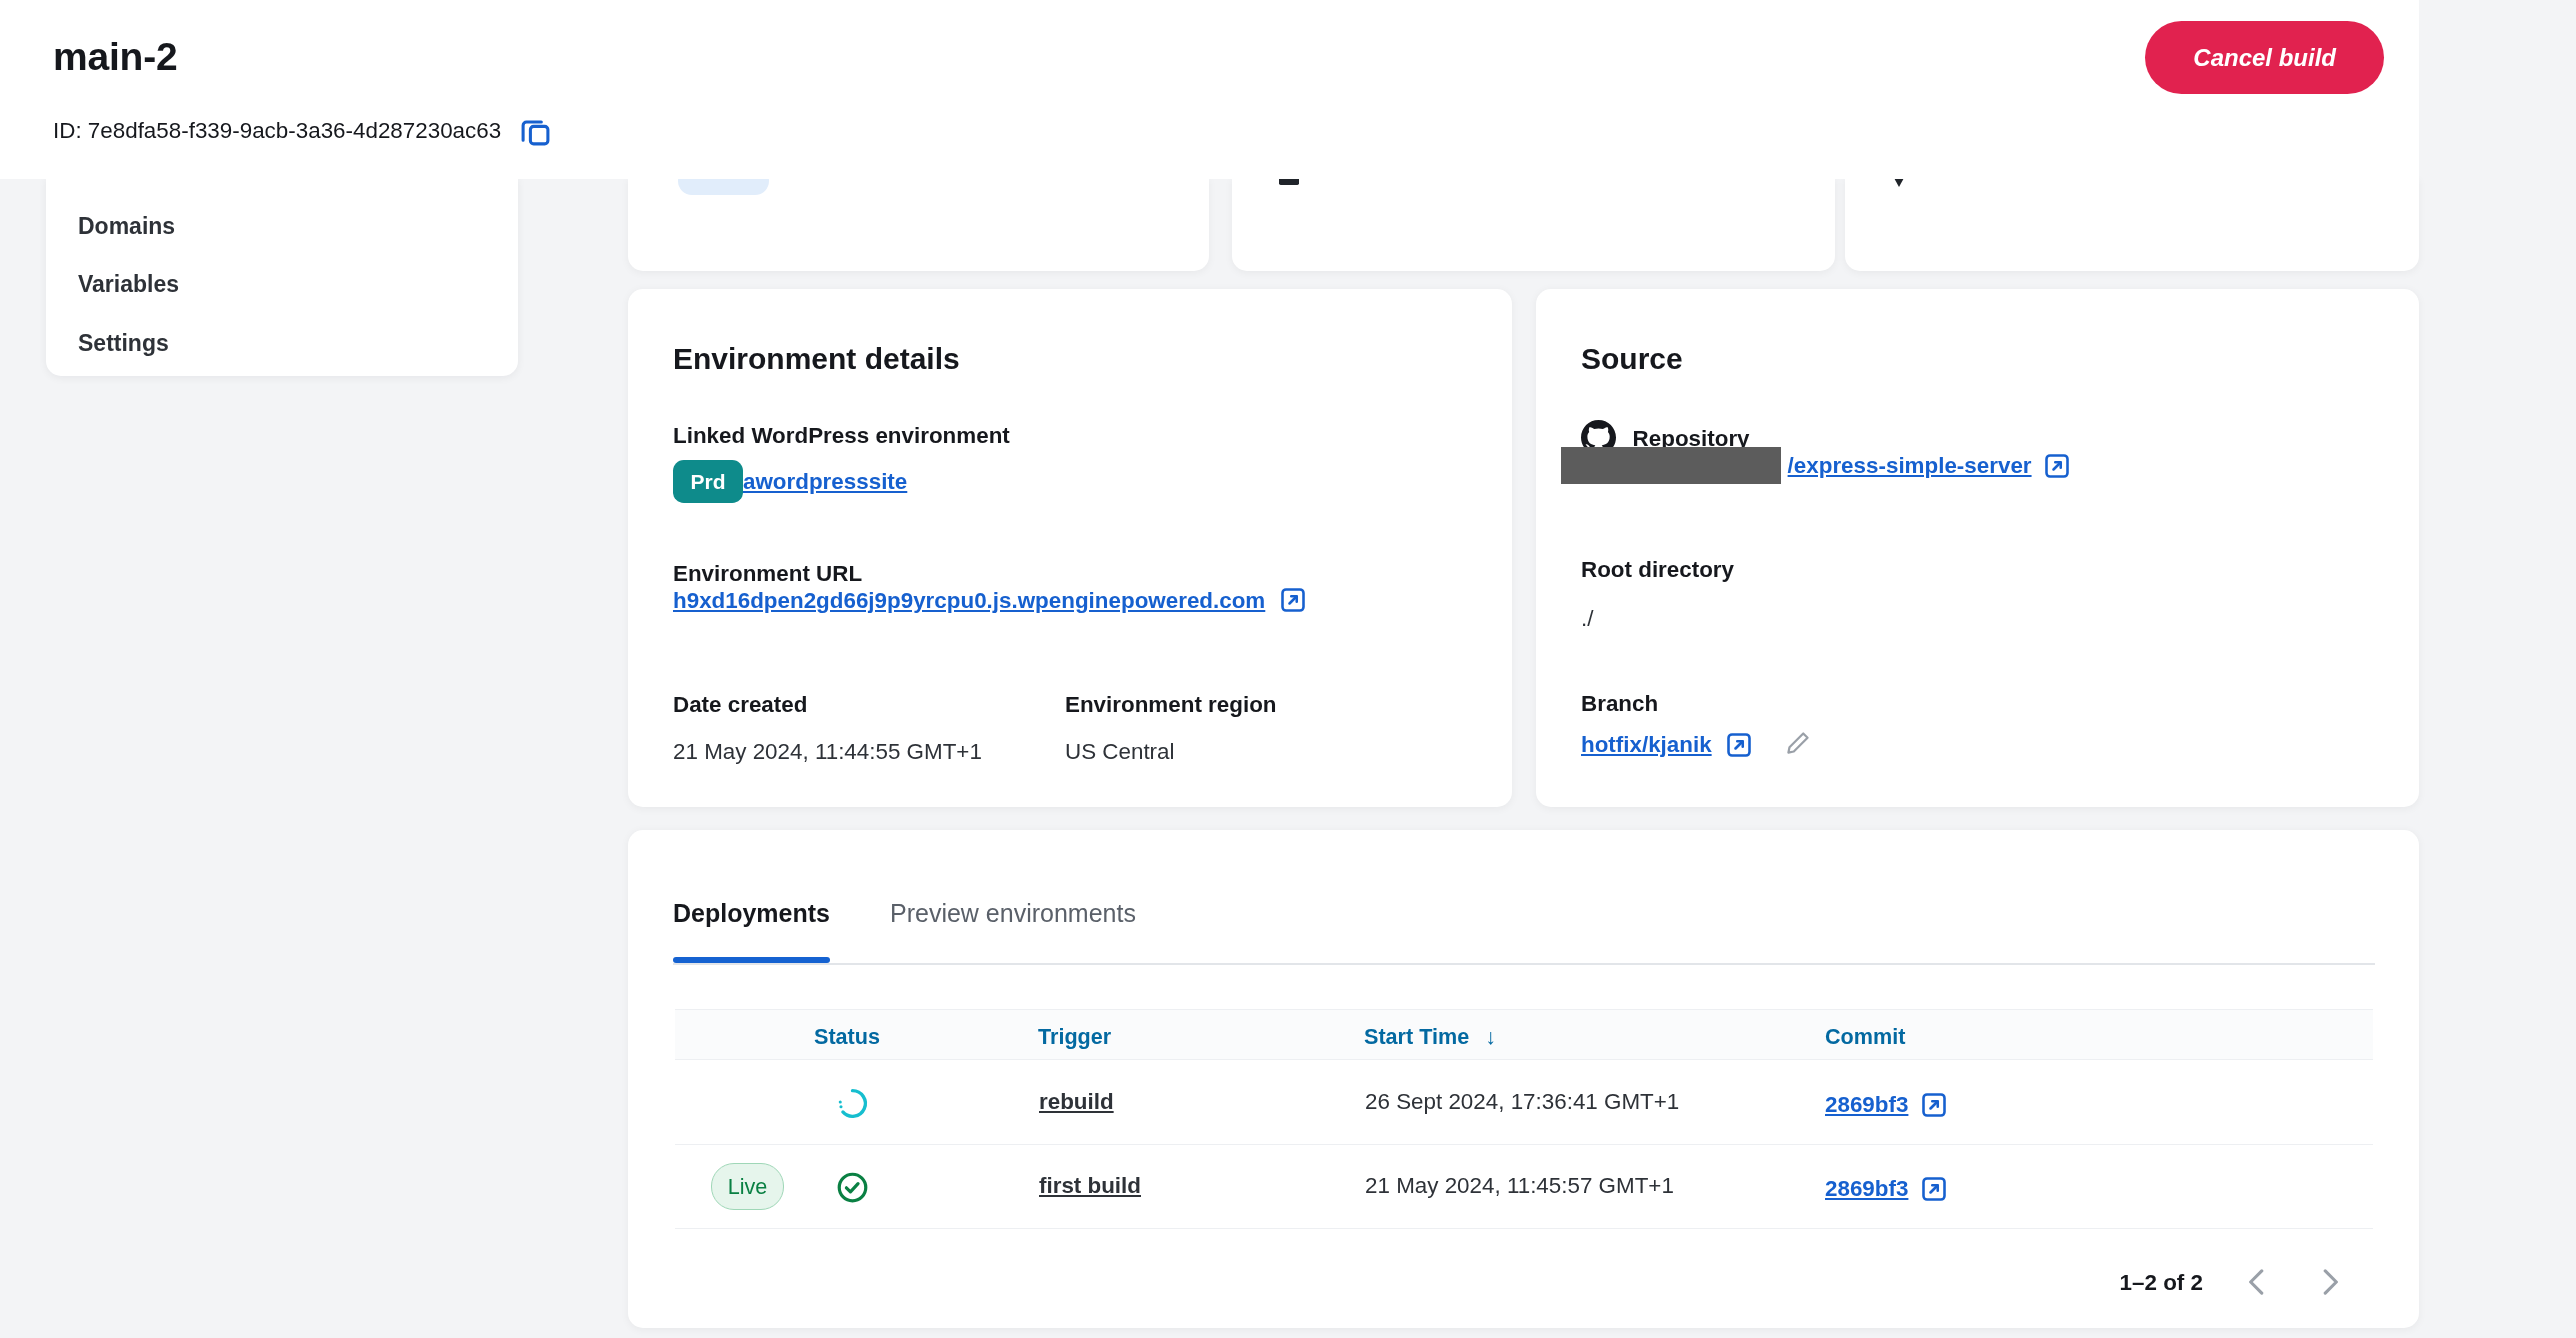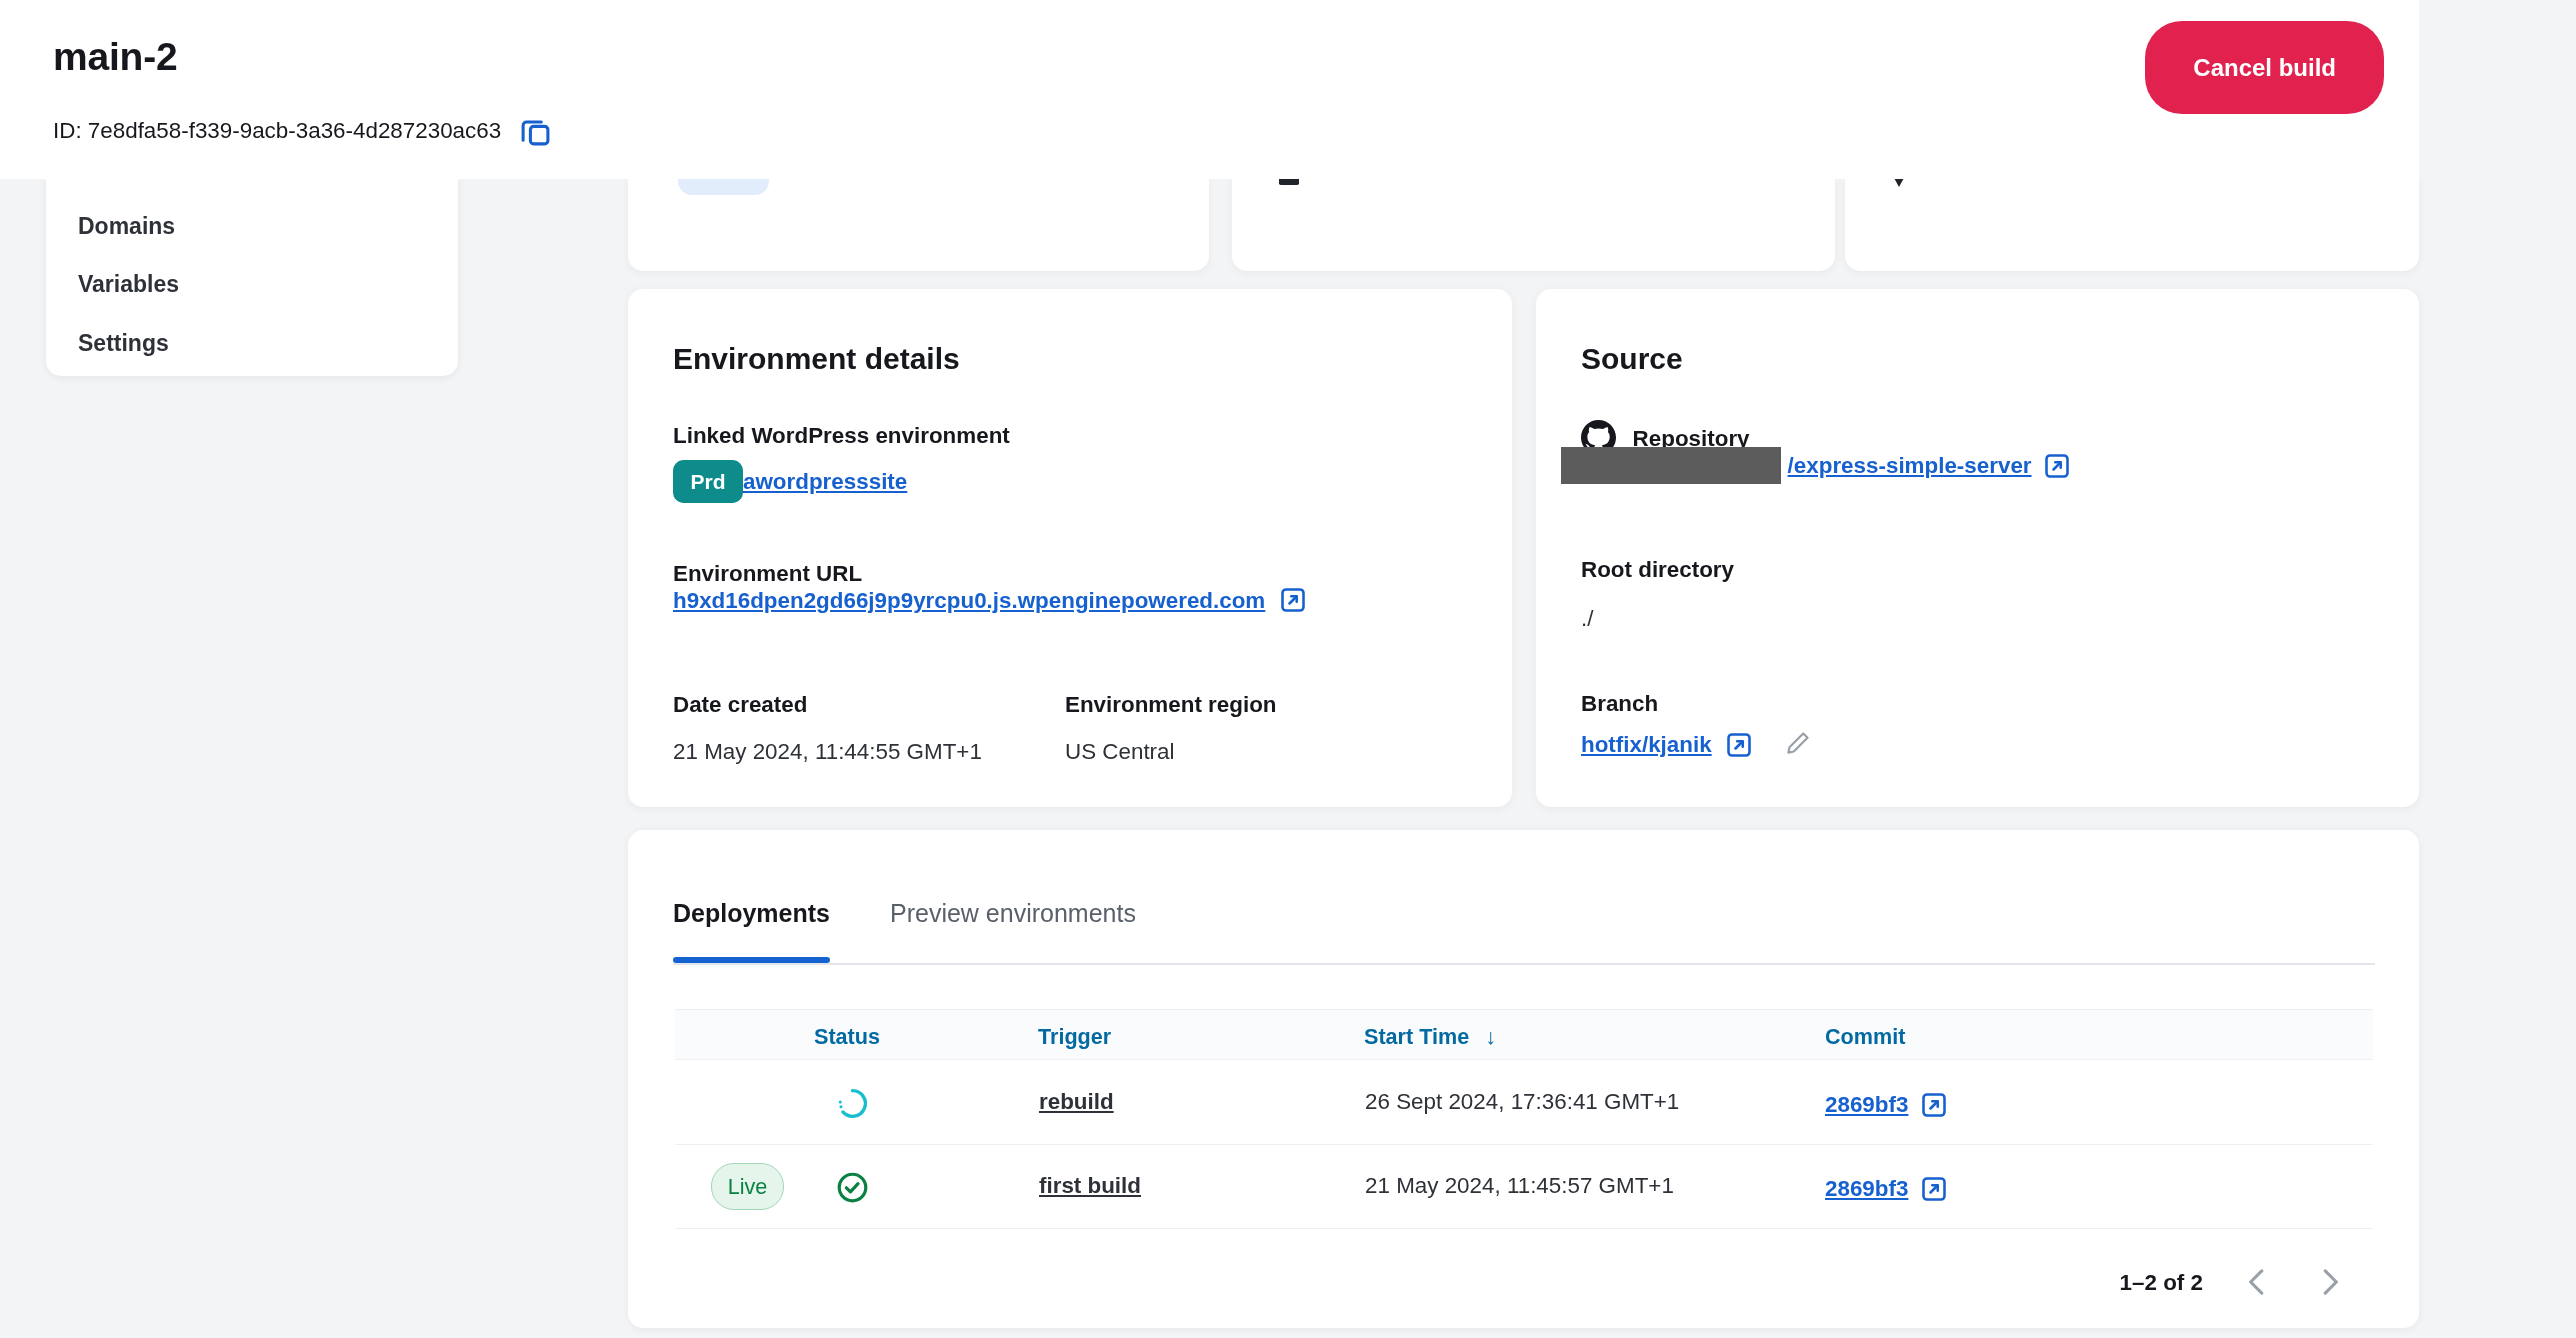--- a/index.html
+++ b/index.html
@@ -26,32 +26,32 @@
   }
   .ph-idrow {
     position: absolute; left: 53px; top: 114px;
     display: flex; align-items: center; gap: 16.6px;
   }
   .ph-id { font-size: 22.4px; color: #16181d; line-height: 1; white-space: nowrap; }
   .copy-icon { width: 35px; height: 35px; display: block; cursor: pointer; }
 
   .cancel-btn {
     position: absolute; right: 35px; top: 21px;
-    height: 93px; padding: 0 48px;
+    height: 73px; padding: 0 48px;
     background: #e1224f; color: #ffffff;
     border: none; border-radius: 37px;
     font-family: "Liberation Sans", sans-serif;
     font-size: 24px; font-weight: 700;
-    cursor: pointer; white-space: nowrap;
+    cursor: pointer; white-space: nowrap; font-style: italic;
   }
 
   
   .sidebar-card {
     position: absolute; left: 46px; top: 178px;
-    width: 412px; height: 198px;
+    width: 472px; height: 198px;
     background: #ffffff;
     border-radius: 0 0 15px 15px;
     box-shadow: 0 1.7px 8.3px rgba(18,21,26,.06);
     z-index: 30;
     overflow: hidden;
   }
   .side-item {
     position: absolute; left: 32px;
     font-size: 23px; font-weight: 700; color: #2e3238;
     line-height: 1; cursor: pointer; white-space: nowrap;

